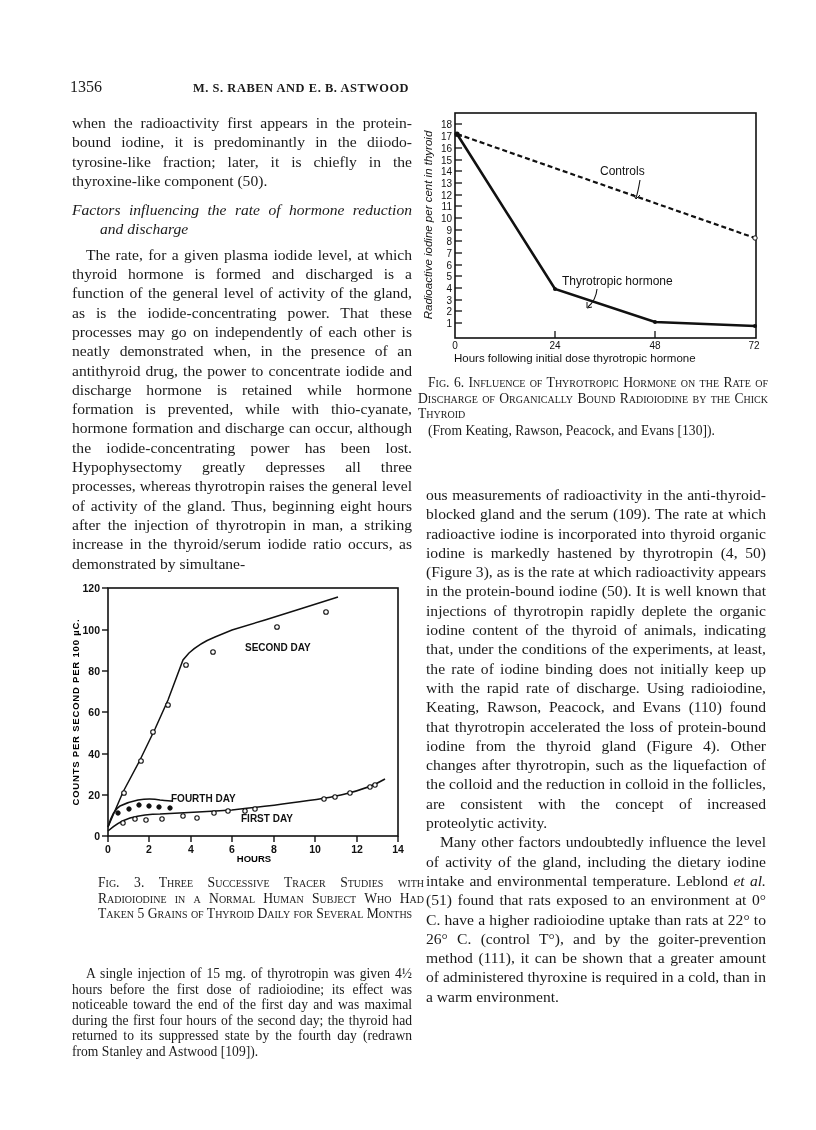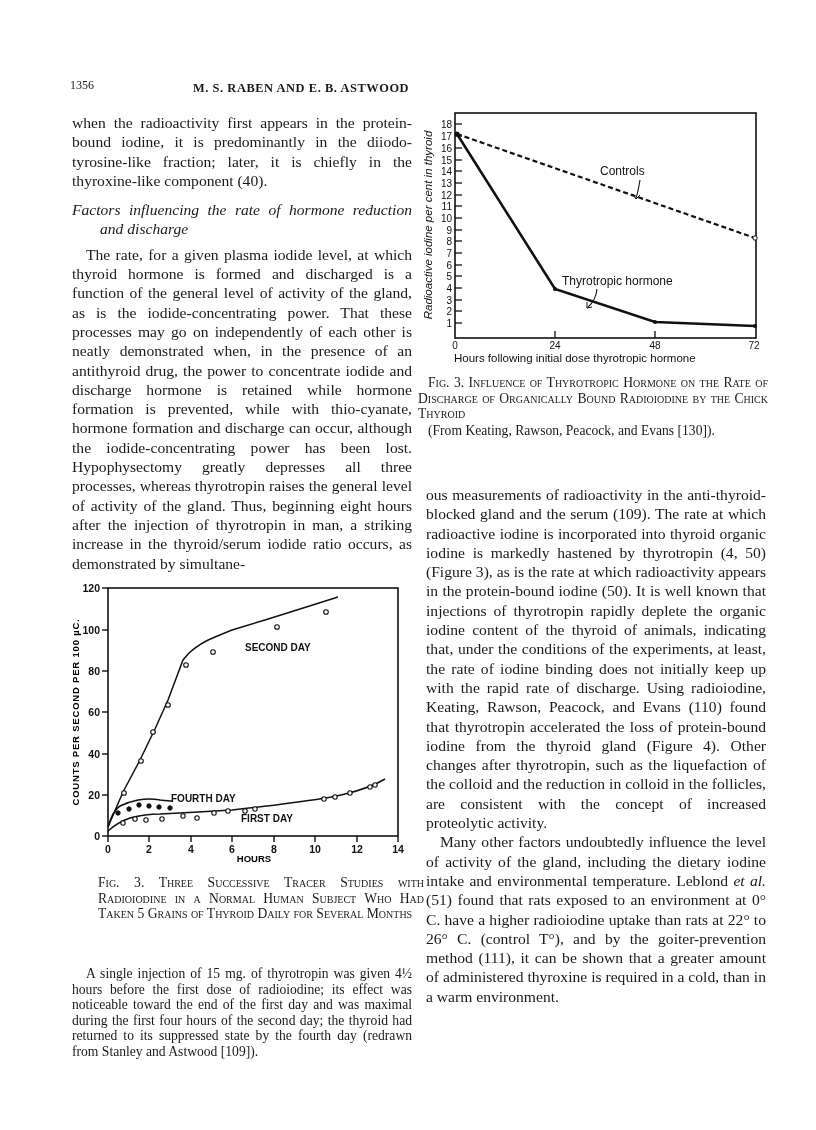--- a/index.html
+++ b/index.html
@@ -1,35 +1,35 @@
 <!DOCTYPE html>
 <html><head>
 <meta charset="utf-8">
 <style>
   html,body{margin:0;padding:0;background:#fff;}
   body{width:816px;height:1130px;position:relative;overflow:hidden;font-family:"Liberation Serif","DejaVu Serif",serif;color:#1a1a1a;}
   .abs{position:absolute;}
-  .pagenum{left:70px;top:78px;font-size:12px;}
+  .pagenum{left:70px;top:78px;font-size:16px;}
   .runhead{left:193px;top:80px;font-size:13.5px;letter-spacing:0.6px;font-weight:bold;transform:scaleX(0.92);transform-origin:left;}
   .col{position:absolute;width:340px;font-size:15.6px;line-height:19.3px;text-align:justify;}
   .col p{margin:0;}
   .indent{text-indent:14px;margin-top:28px;}
   .heading{font-style:italic;margin:0;padding-left:28px;text-indent:-28px;}
   .caption{position:absolute;font-size:13.6px;line-height:15.6px;text-align:justify;}
   .sc{font-variant:small-caps;}
   svg text{font-family:"Liberation Sans","DejaVu Sans",sans-serif;}
 </style>
 </head>
 <body>
 
 <div class="abs pagenum">1356</div>
 <div class="abs runhead">M. S. RABEN AND E. B. ASTWOOD</div>
 
 <div class="col" style="left:72px;top:113px;">
-  <p>when the radioactivity first appears in the protein-bound iodine, it is predominantly in the diiodo-tyrosine-like fraction; later, it is chiefly in the thyroxine-like component (40).</p>
+  <p>when the radioactivity first appears in the protein-bound iodine, it is predominantly in the diiodo-tyrosine-like fraction; later, it is chiefly in the thyroxine-like component (50).</p>
   <p class="heading" style="margin-top:10px;">Factors influencing the rate of hormone reduction and discharge</p>
   <p class="indent" style="margin-top:6px;">The rate, for a given plasma iodide level, at which thyroid hormone is formed and discharged is a function of the general level of activity of the gland, as is the iodide-concentrating power. That these processes may go on independently of each other is neatly demonstrated when, in the presence of an antithyroid drug, the power to concentrate iodide and discharge hormone is retained while hormone formation is prevented, while with thio-cyanate, hormone formation and discharge can occur, although the iodide-concentrating power has been lost. Hypophysectomy greatly depresses all three processes, whereas thyrotropin raises the general level of activity of the gland. Thus, beginning eight hours after the injection of thyrotropin in man, a striking increase in the thyroid/serum iodide ratio occurs, as demonstrated by simultane-</p>
 </div>
 
 <svg class="abs" style="left:50px;top:575px;" width="370" height="290" viewBox="50 575 370 290">
   <g fill="none" stroke="#111" stroke-width="1.6">
 
     <rect x="108" y="588" width="290" height="248"></rect>
   </g>
   <g stroke="#111" stroke-width="1.4">
@@ -194,20 +194,20 @@
 
   <text x="600" y="175" font-size="12" fill="#111">Controls</text>
   <path d="M640,180 Q638,192 636,198" fill="none" stroke="#111" stroke-width="1.1"></path>
   <path d="M633,194 L636,199 L640,195" fill="none" stroke="#111" stroke-width="1"></path>
   <text x="562" y="285" font-size="12" fill="#111">Thyrotropic hormone</text>
   <path d="M597,289 Q596,300 588,307" fill="none" stroke="#111" stroke-width="1.1"></path>
   <path d="M587,302 L587,308 L592,307" fill="none" stroke="#111" stroke-width="1"></path>
 </svg>
 
 <div class="caption" style="left:418px;top:375px;width:350px;">
-  <span class="sc" style="display:block;text-indent:10px;">Fig. 3. Influence of Thyrotropic Hormone on the Rate of Discharge of Organically Bound Radioiodine by the Chick Thyroid</span>
+  <span class="sc" style="display:block;text-indent:10px;">Fig. 6. Influence of Thyrotropic Hormone on the Rate of Discharge of Organically Bound Radioiodine by the Chick Thyroid</span>
 </div>
 <div class="caption" style="left:428px;top:423px;width:340px;">(From Keating, Rawson, Peacock, and Evans [130]).</div>
 
 <div class="col" style="left:426px;top:485px;">
   <p>ous measurements of radioactivity in the anti-thyroid-blocked gland and the serum (109). The rate at which radioactive iodine is incorporated into thyroid organic iodine is markedly hastened by thyrotropin (4, 50) (Figure 3), as is the rate at which radioactivity appears in the protein-bound iodine (50). It is well known that injections of thyrotropin rapidly deplete the organic iodine content of the thyroid of animals, indicating that, under the conditions of the experiments, at least, the rate of iodine binding does not initially keep up with the rapid rate of discharge. Using radioiodine, Keating, Rawson, Peacock, and Evans (110) found that thyrotropin accelerated the loss of protein-bound iodine from the thyroid gland (Figure 4). Other changes after thyrotropin, such as the liquefaction of the colloid and the reduction in colloid in the follicles, are consistent with the concept of increased proteolytic activity.</p>
   <p class="indent"><span>Many other factors undoubtedly influence the level of activity of the gland, including the dietary iodine intake and environmental temperature. Leblond </span><i>et al.</i><span> (51) found that rats exposed to an environment at 0° C. have a higher radioiodine uptake than rats at 22° to 26° C. (control T°), and by the goiter-prevention method (111), it can be shown that a greater amount of administered thyroxine is required in a cold, than in a warm environment.</span></p>
 </div>
 
 </body></html>

